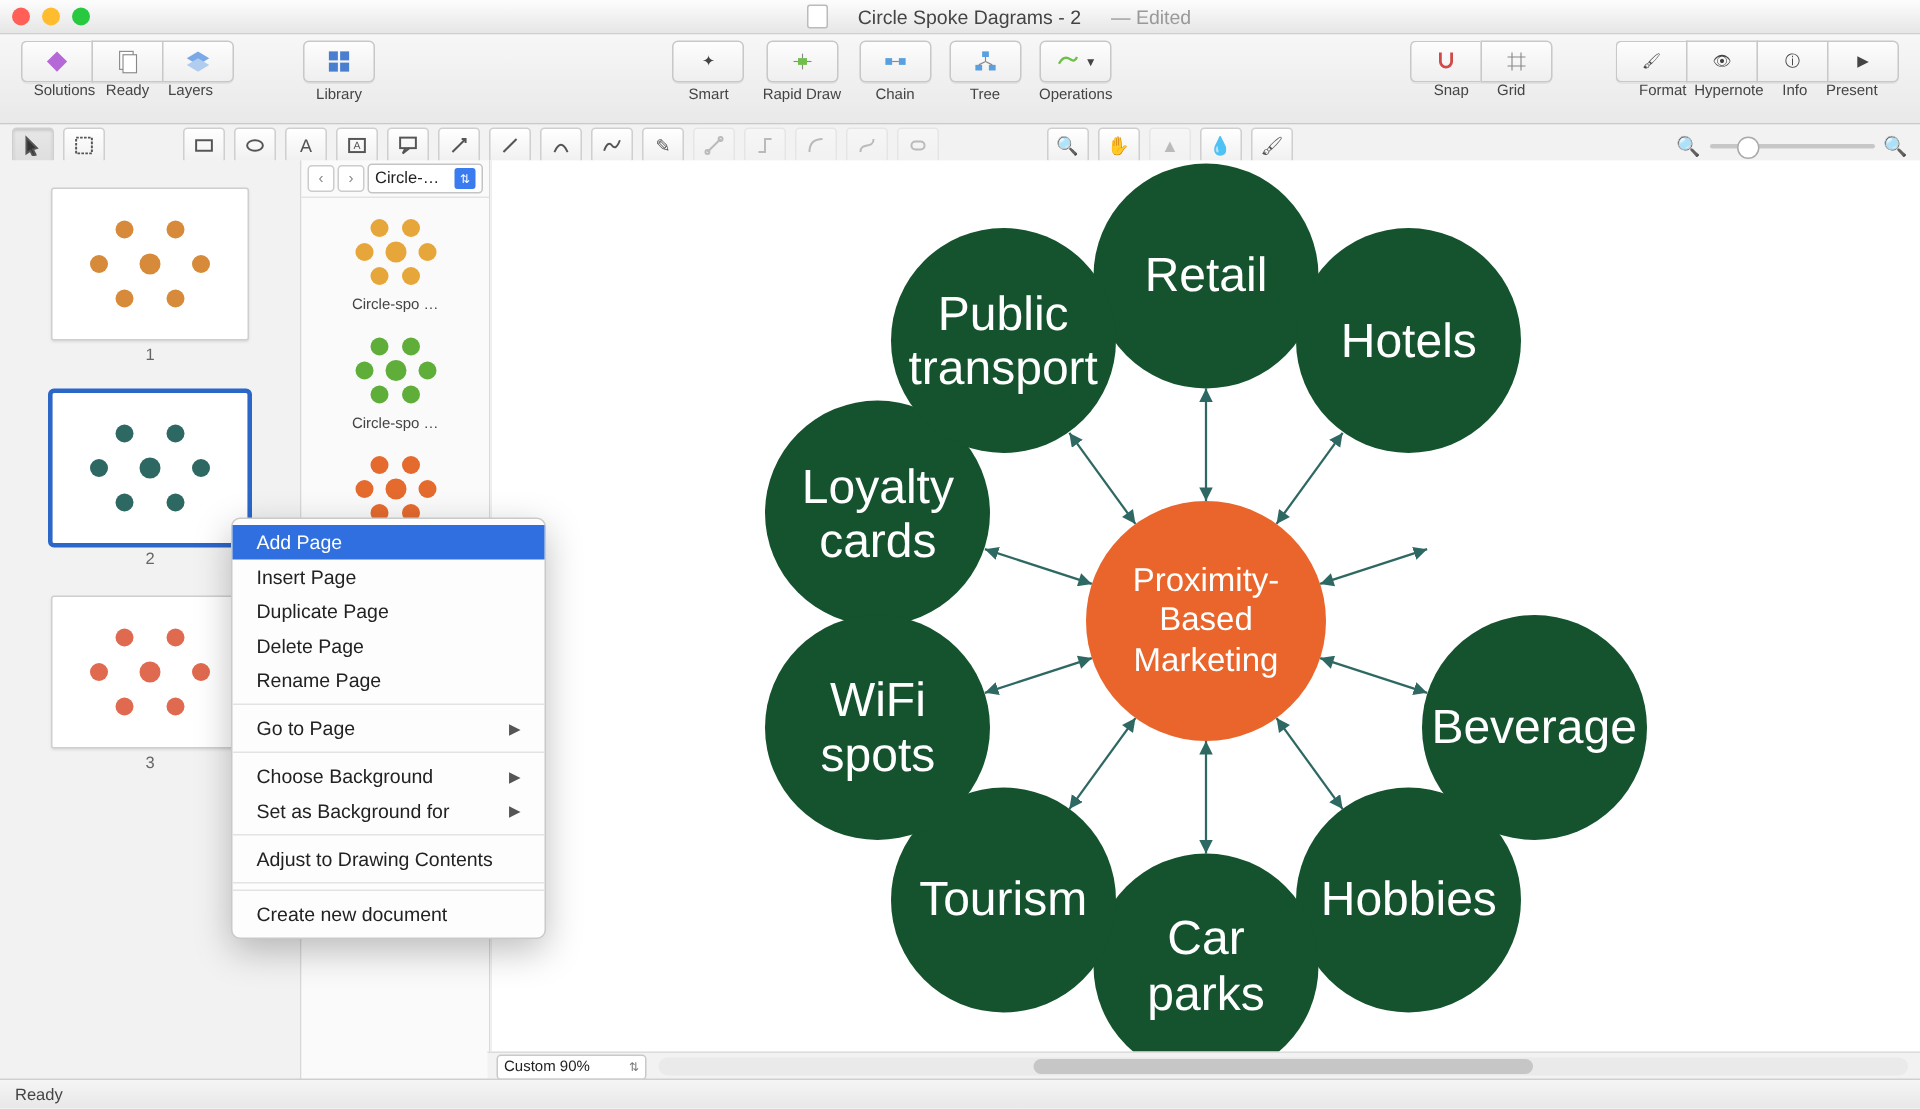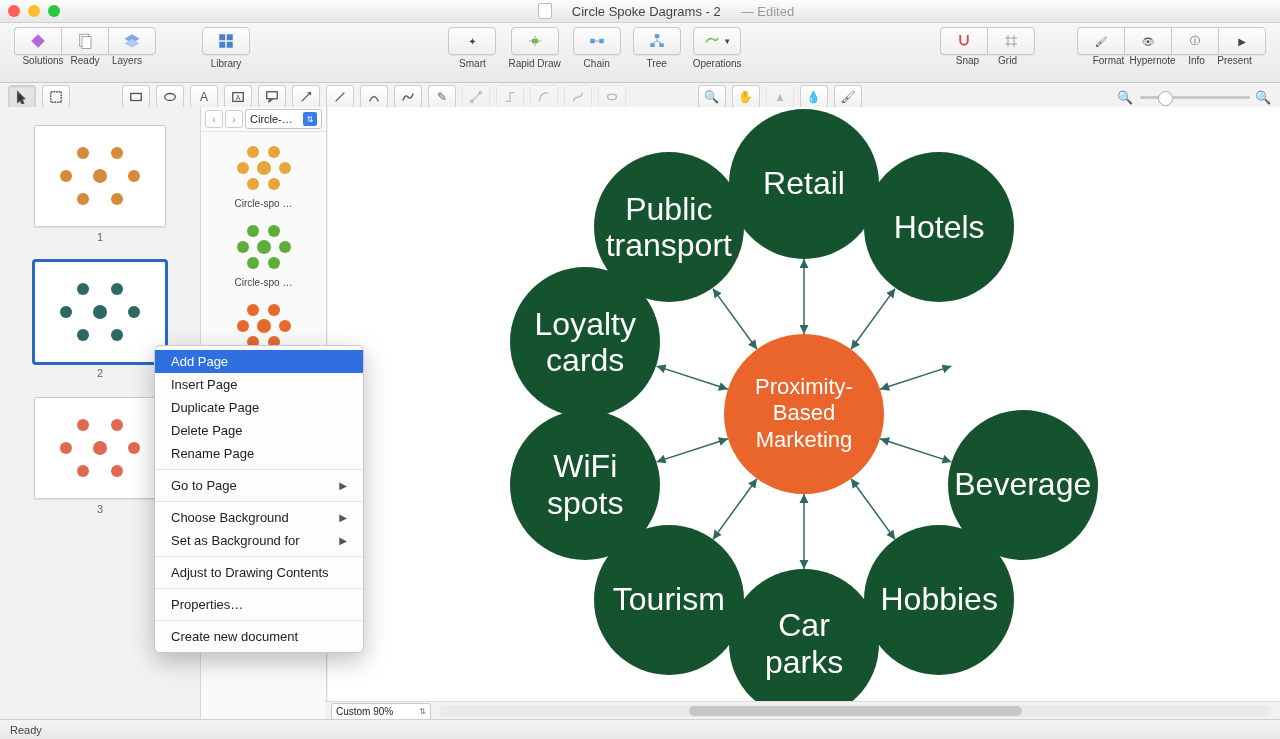--- a/index.html
+++ b/index.html
@@ -551,23 +551,20 @@
       </div>
       <div class="cm-item">
         <span>Set as Background for</span>
         <span class="cm-arrow">▶</span>
       </div>
       <div class="cm-sep"></div>
       <div class="cm-item">
         <span>Adjust to Drawing Contents</span>
       </div>
       <div class="cm-sep"></div>
-      <div class="cm-item">
-        <span>Properties…</span>
-      </div>
       <div class="cm-sep"></div>
       <div class="cm-item">
         <span>Create new document</span>
       </div>
     </div>
 
   <div class="footer-area">
     <div class="zoom-box">
       <span>Custom 90%</span>
       <span style="font-size:8px;color:#777">⇅</span>

